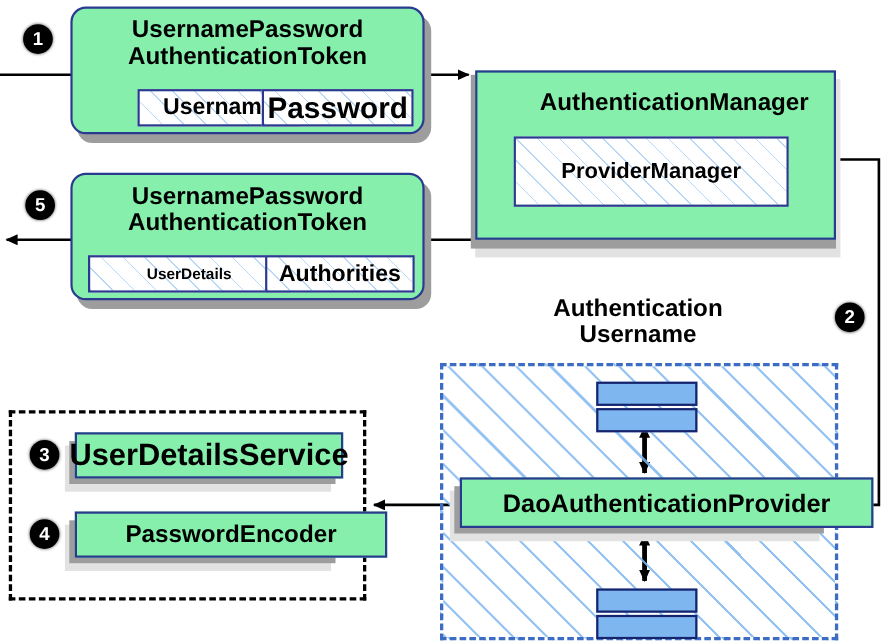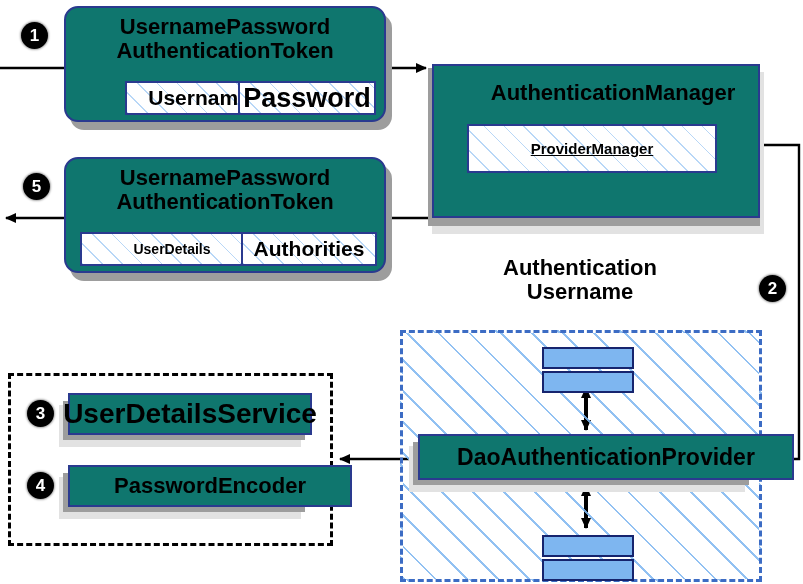--- a/index.html
+++ b/index.html
@@ -3,21 +3,21 @@
 <meta charset="utf-8">
 <style>
   html,body{margin:0;padding:0;background:#ffffff;}
   body{width:803px;height:584px;position:relative;overflow:hidden;
        font-family:"Liberation Sans","DejaVu Sans",sans-serif;}
   #stage{position:absolute;left:0;top:0;width:803px;height:584px;}
 
   
   .node{position:absolute;box-sizing:border-box;}
 
-  .blue{background:#0f766e;border:2px solid #2A3A8F;}
+  .blue{background:#86efac;border:2px solid #2A3A8F;}
   .rounded{border-radius:14px;}
 
   .shadow1{position:absolute;background:#9d9d9d;}
   .shadow2{position:absolute;background:#e2e2e2;}
 
   .title{color:#000;font-weight:bold;text-align:center;line-height:1.08;}
 
   
   .field{position:absolute;box-sizing:border-box;background:#ffffff;
          border:2px solid #2A3A8F;
@@ -96,21 +96,21 @@
     </div>
   </div>
   <div class="marker" style="left:21px;top:22px;">
     <span>1</span>
   </div>
 
   <div class="shadow2" style="left:432px;top:72px;width:332px;height:162px;"></div>
   <div class="shadow1" style="left:428px;top:68px;width:332px;height:158px;"></div>
   <div class="node blue" style="left:432px;top:64px;width:328px;height:154px;">
     <div class="title" style="position:absolute;left:0;top:15px;width:100%;font-size:22px;margin-left:17px;">AuthenticationManager</div>
-    <div class="field" style="left:33px;top:58px;width:250px;height:49px;font-size:15px;text-decoration:underline;">
+    <div class="field" style="left:33px;top:58px;width:250px;height:64px;font-size:20px;">
       <span>ProviderManager</span>
     </div>
   </div>
 
   <div class="shadow1" style="left:70px;top:165px;width:322px;height:116px;border-radius:14px;"></div>
   <div class="node blue rounded" style="left:64px;top:157px;width:322px;height:116px;">
     <div class="title" style="position:absolute;left:0;top:7px;width:100%;font-size:22px;">
       <div>UsernamePassword</div>
       <div>AuthenticationToken</div>
     </div>
@@ -118,21 +118,21 @@
       <span>UserDetails</span>
     </div>
     <div class="field" style="left:175px;top:73px;width:136px;height:34px;font-size:21px;">
       <span>Authorities</span>
     </div>
   </div>
   <div class="marker" style="left:23px;top:173px;">
     <span>5</span>
   </div>
 
-  <div class="title" style="position:absolute;left:466px;top:256px;width:228px;font-size:22px;">
+  <div class="title" style="position:absolute;left:466px;top:268px;width:228px;font-size:22px;">
     <div>Authentication</div>
     <div>Username</div>
   </div>
 
   <div class="dashed-blue" style="left:400px;top:330px;width:362px;height:252px;"></div>
 
   <div class="bar" style="left:542px;top:347px;width:88px;height:18px;"></div>
   <div class="bar" style="left:542px;top:371px;width:88px;height:18px;"></div>
 
   <div class="shadow2" style="left:409px;top:446px;width:336px;height:46px;"></div>

